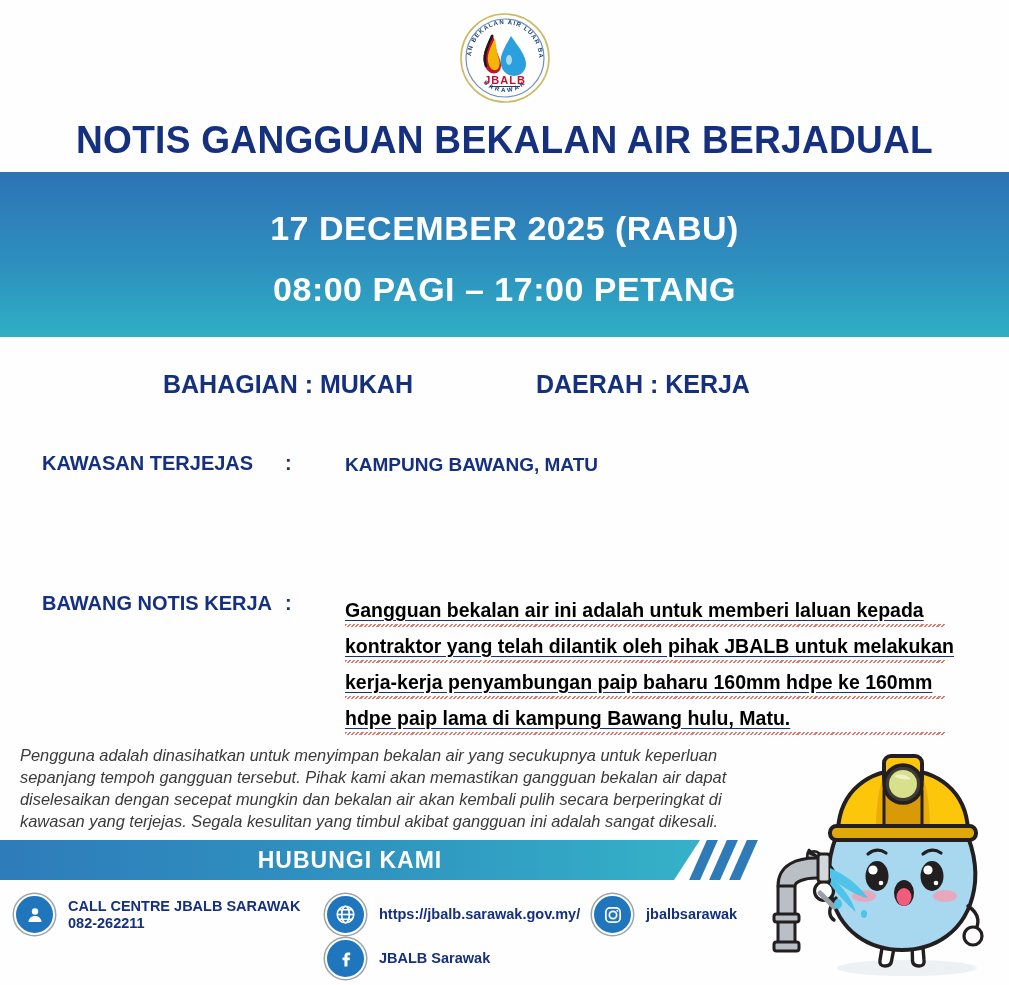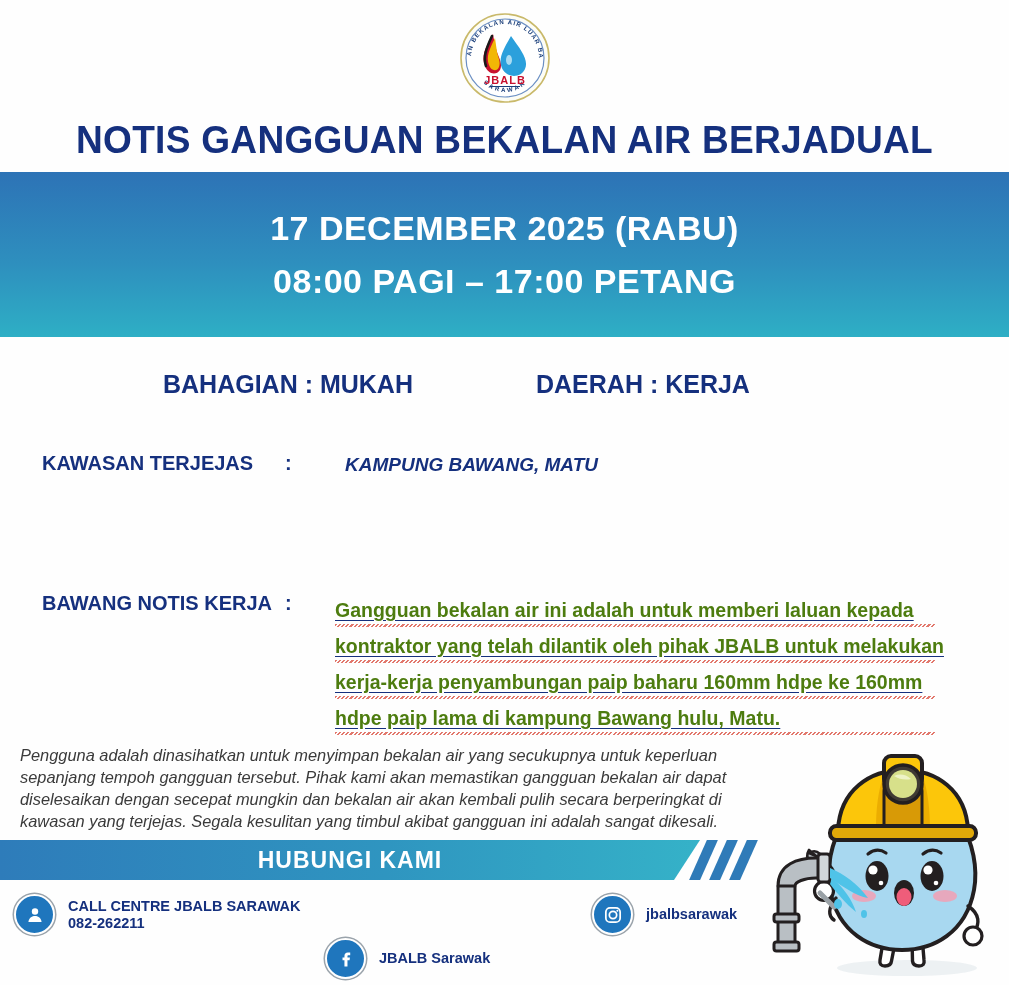--- a/index.html
+++ b/index.html
@@ -60,20 +60,21 @@
     justify-content: center;
     align-items: center;
     color: #ffffff;
   }
   .date-line {
     font-size: 34px;
     font-weight: bold;
     letter-spacing: 0.5px;
     line-height: 1.55;
     font-family: "Liberation Sans Narrow", "Liberation Sans", sans-serif;
+    margin-top: 8px;
   }
 
   
   .region-row {
     position: absolute;
     top: 370px;
     left: 0;
     width: 1000px;
     height: 36px;
     color: #15307e;
@@ -115,35 +116,34 @@
     font-size: 20px;
     font-weight: bold;
   }
   .info-value {
     position: absolute;
     left: 345px;
     top: 2px;
     font-size: 19px;
     font-weight: bold;
     white-space: nowrap;
-    font-style: italic;
   }
 
   .row-area { top: 452px; left: 0; width: 1009px; }
   .row-desc { top: 592px; left: 0; width: 1009px; }
 
   .desc-body {
     position: absolute;
-    left: 335px;
+    left: 345px;
     top: 0;
     width: 600px;
     font-size: 19.5px;
     font-weight: bold;
     line-height: 36px;
-    color: #4d7c0f;
+    color: #000000;
   }
   .desc-line {
     display: block;
     white-space: nowrap;
     text-decoration: underline;
     text-decoration-color: #15307e;
     text-underline-offset: 3px;
     position: relative;
   }
   .desc-line::after {
@@ -338,20 +338,32 @@
         <circle cx="12" cy="8.2" r="3.5"></circle>
         <path d="M4.8 19.5 C5.6 14.8 9 13.2 12 13.2 C15 13.2 18.4 14.8 19.2 19.5 Z"></path>
       </svg>
     </span>
     <span class="contact-text">
       <span>CALL CENTRE JBALB SARAWAK</span>
       <span class="sub">082-262211</span>
     </span>
   </div>
 
+  <div class="contact-item c-web">
+    <span class="circle-icon">
+      <svg width="23" height="23" viewBox="0 0 24 24" fill="none" stroke="#ffffff" stroke-width="1.7">
+        <circle cx="12" cy="12" r="8.6"></circle>
+        <ellipse cx="12" cy="12" rx="4" ry="8.6"></ellipse>
+        <line x1="3.4" y1="12" x2="20.6" y2="12"></line>
+        <line x1="4.8" y1="7" x2="19.2" y2="7"></line>
+        <line x1="4.8" y1="17" x2="19.2" y2="17"></line>
+      </svg>
+    </span>
+    <span class="contact-text">https://jbalb.sarawak.gov.my/</span>
+  </div>
 
   <div class="contact-item c-ig">
     <span class="circle-icon">
       <svg width="22" height="22" viewBox="0 0 24 24" fill="none" stroke="#ffffff" stroke-width="1.9">
         <rect x="4.2" y="4.2" width="15.6" height="15.6" rx="4.6"></rect>
         <circle cx="12" cy="12" r="4"></circle>
         <circle cx="16.8" cy="7.3" r="1.1" fill="#ffffff" stroke="none"></circle>
       </svg>
     </span>
     <span class="contact-text">jbalbsarawak</span>

